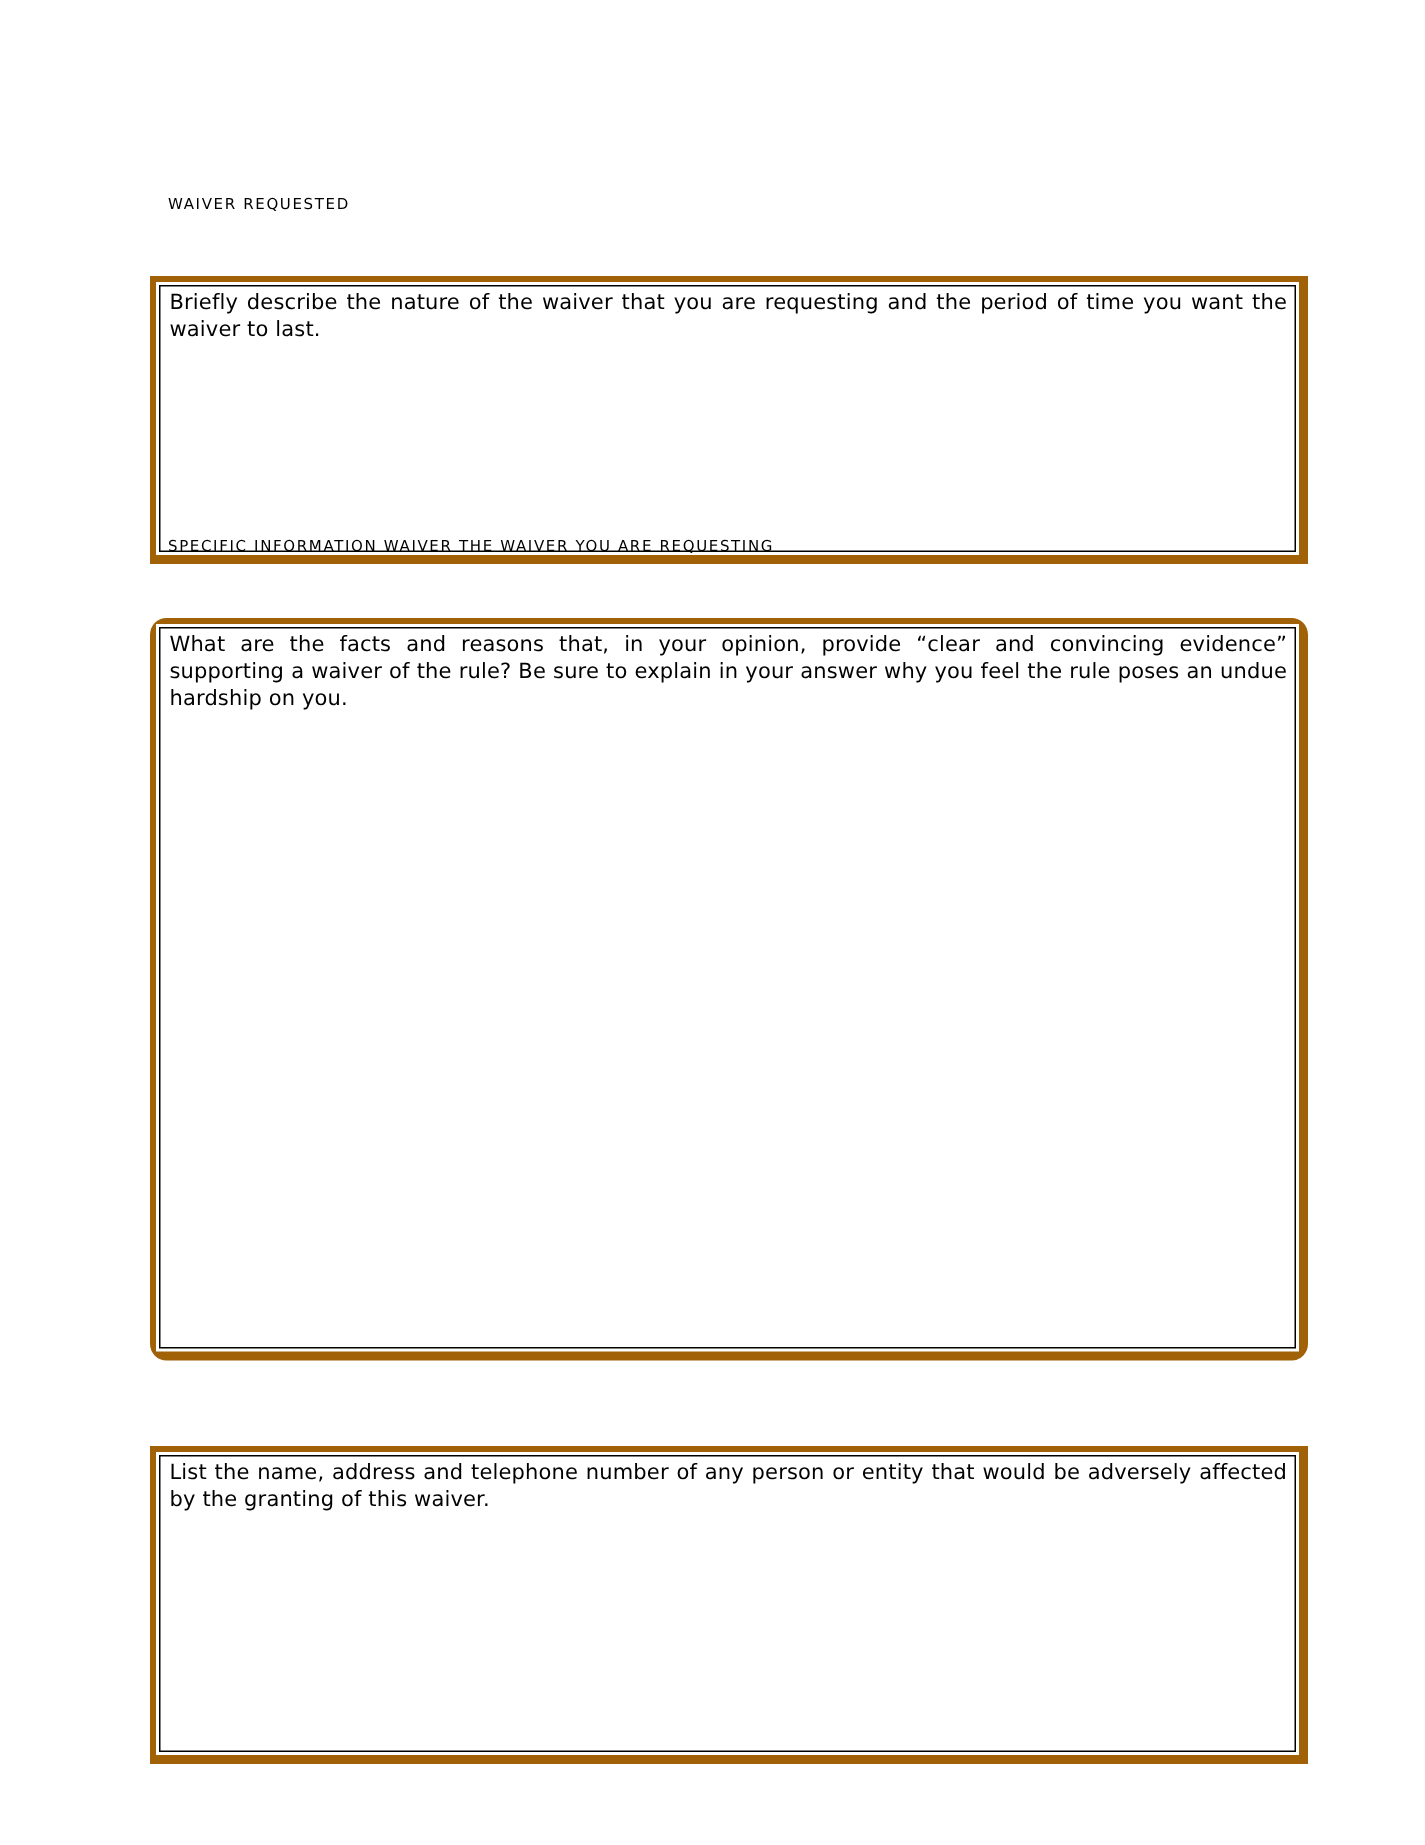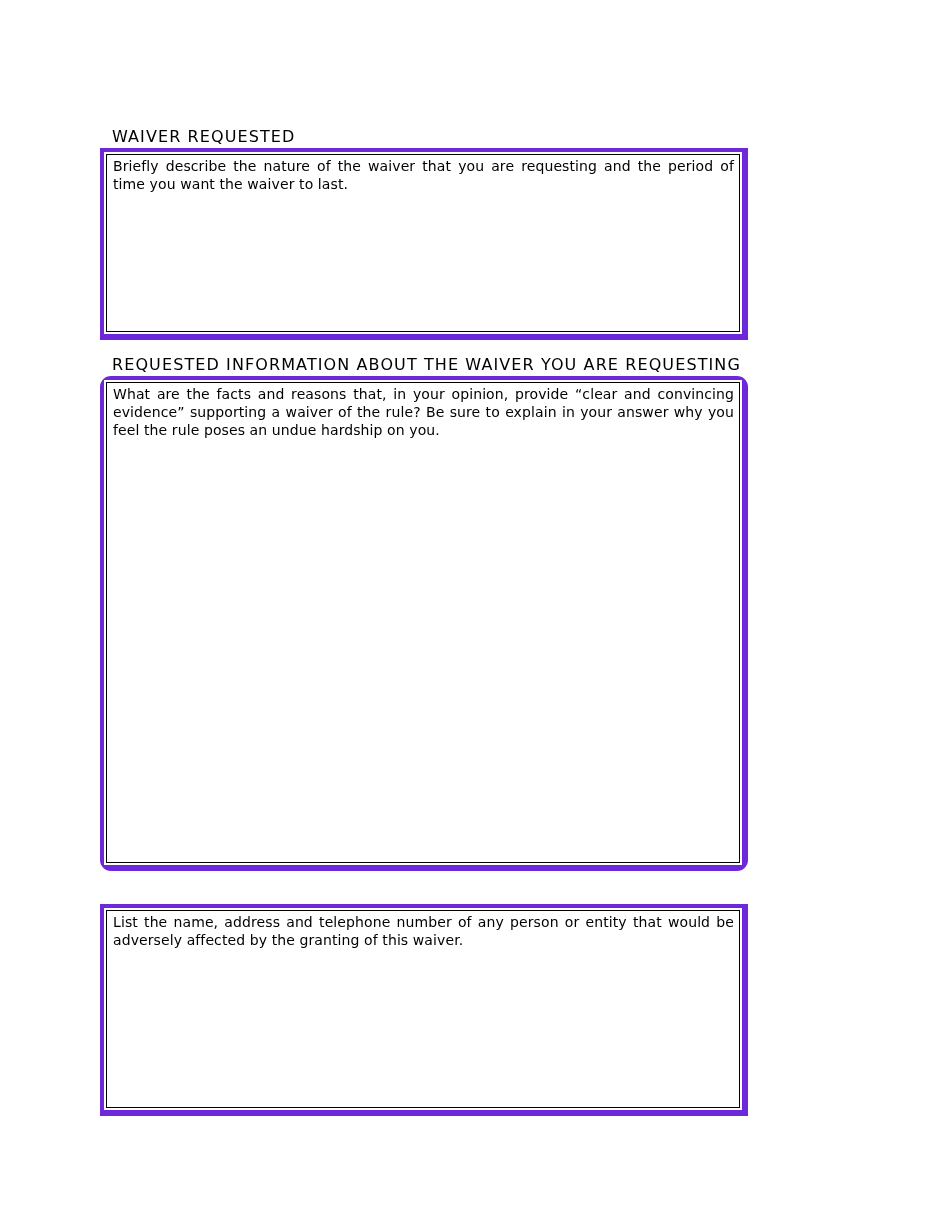--- a/index.html
+++ b/index.html
@@ -11,32 +11,33 @@
     width: 950px;
     height: 1230px;
     position: relative;
     font-family: "DejaVu Sans", sans-serif;
     color: #000000;
     overflow: hidden;
   }
   .heading {
     position: absolute;
     left: 112px;
-    font-size: 16px;
+    font-size: 10px;
     letter-spacing: 1.1px;
     line-height: 16px;
     white-space: nowrap;
   }
   .box {
     position: absolute;
     left: 100px;
-    width: 648px;
+    width: 772px;
     box-sizing: border-box;
-    background: #6d28d9;
+    background: #a16207;
     padding: 4px 6px 6px 4px;
+    margin-top: 36px;
   }
   .box-gap {
     background: #fff;
     width: 100%;
     height: 100%;
     box-sizing: border-box;
     padding: 2px;
   }
   .box-inner {
     width: 100%;
@@ -46,35 +47,35 @@
     padding: 2px 5px 0 6px;
     font-size: 14px;
     line-height: 18px;
     text-align: justify;
     letter-spacing: 0.1px;
   }
   #h1 { top: 129px; }
   #h2 { top: 357px; }
   #b1 { top: 148px; height: 192px; }
   #b2 { top: 376px; height: 495px; border-radius: 11px; }
-  #b3 { top: 904px; height: 212px; }
+  #b3 { top: 928px; height: 212px; }
 </style>
 </head>
 <body>
 
 <div id="h1" class="heading">WAIVER REQUESTED</div>
 <div id="b1" class="box">
   <div class="box-gap">
     <div class="box-inner">
       <span>Briefly describe the nature of the waiver that you are requesting and the period of time you want the waiver to last.</span>
     </div>
   </div>
 </div>
 
-<div id="h2" class="heading">REQUESTED INFORMATION ABOUT THE WAIVER YOU ARE REQUESTING</div>
+<div id="h2" class="heading">SPECIFIC INFORMATION WAIVER THE WAIVER YOU ARE REQUESTING</div>
 <div id="b2" class="box">
   <div class="box-gap">
     <div class="box-inner">
       <span>What are the facts and reasons that, in your opinion, provide “clear and convincing evidence” supporting a waiver of the rule?  Be sure to explain in your answer why you feel the rule poses an undue hardship on you.</span>
     </div>
   </div>
 </div>
 
 <div id="b3" class="box">
   <div class="box-gap">

